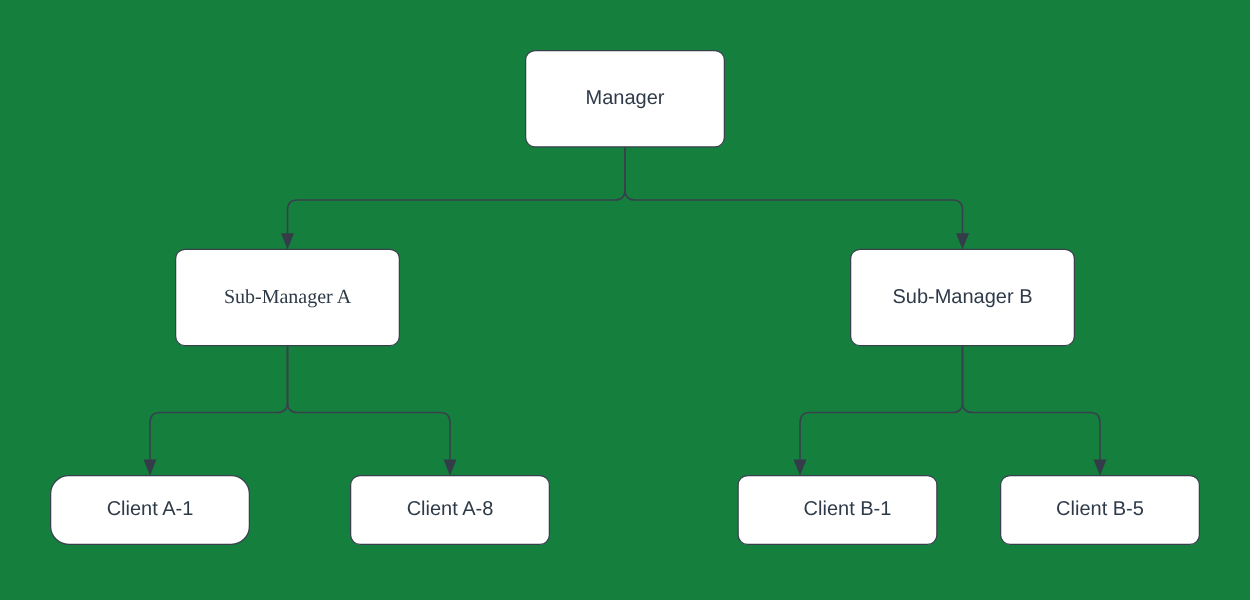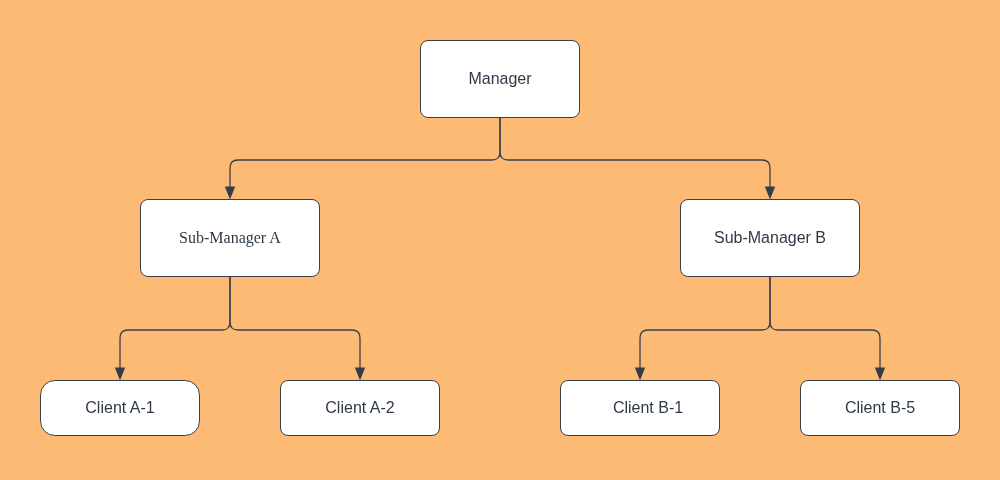--- a/index.html
+++ b/index.html
@@ -4,21 +4,21 @@
 <style>
   html, body {
     margin: 0;
     padding: 0;
     background: #ffffff;
   }
   .canvas {
     position: relative;
     width: 1000px;
     height: 480px;
-    background: #fdba74;
+    background: #15803d;
     font-family: "Liberation Sans", sans-serif;
     overflow: hidden;
   }
   .edges-layer {
     position: absolute;
     top: 0;
     left: 0;
     width: 1000px;
     height: 480px;
   }
@@ -38,21 +38,21 @@
     color: #2e3a48;
     line-height: 1.2;
     white-space: nowrap;
   }
   
   .node-manager   { left: 420px; top: 40px;  width: 160px; height: 78px; }
   .node-sub-a     { left: 140px; top: 199px; width: 180px; height: 78px; font-family: Liberation Serif, serif; }
   .node-sub-b     { left: 680px; top: 199px; width: 180px; height: 78px; }
   .node-client-a1 { left: 40px;  top: 380px; width: 160px; height: 56px; border-radius: 15px; }
   .node-client-a2 { left: 280px; top: 380px; width: 160px; height: 56px; }
-  .node-client-b1 { left: 560px; top: 380px; width: 160px; height: 56px; padding-left: 16px; }
+  .node-client-b1 { left: 590px; top: 380px; width: 160px; height: 56px; padding-left: 16px; }
   .node-client-b2 { left: 800px; top: 380px; width: 160px; height: 56px; }
 
   .edge-path {
     fill: none;
     stroke: #39404d;
     stroke-width: 1.3;
   }
   .edge-arrow {
     fill: #343c49;
     stroke: none;
@@ -106,21 +106,21 @@
 
   <div class="node node-sub-b">
     <span class="label">Sub-Manager B</span>
   </div>
 
   <div class="node node-client-a1">
     <span class="label">Client A-1</span>
   </div>
 
   <div class="node node-client-a2">
-    <span class="label">Client A-2</span>
+    <span class="label">Client A-8</span>
   </div>
 
   <div class="node node-client-b1">
     <span class="label">Client B-1</span>
   </div>
 
   <div class="node node-client-b2">
     <span class="label">Client B-5</span>
   </div>
 

